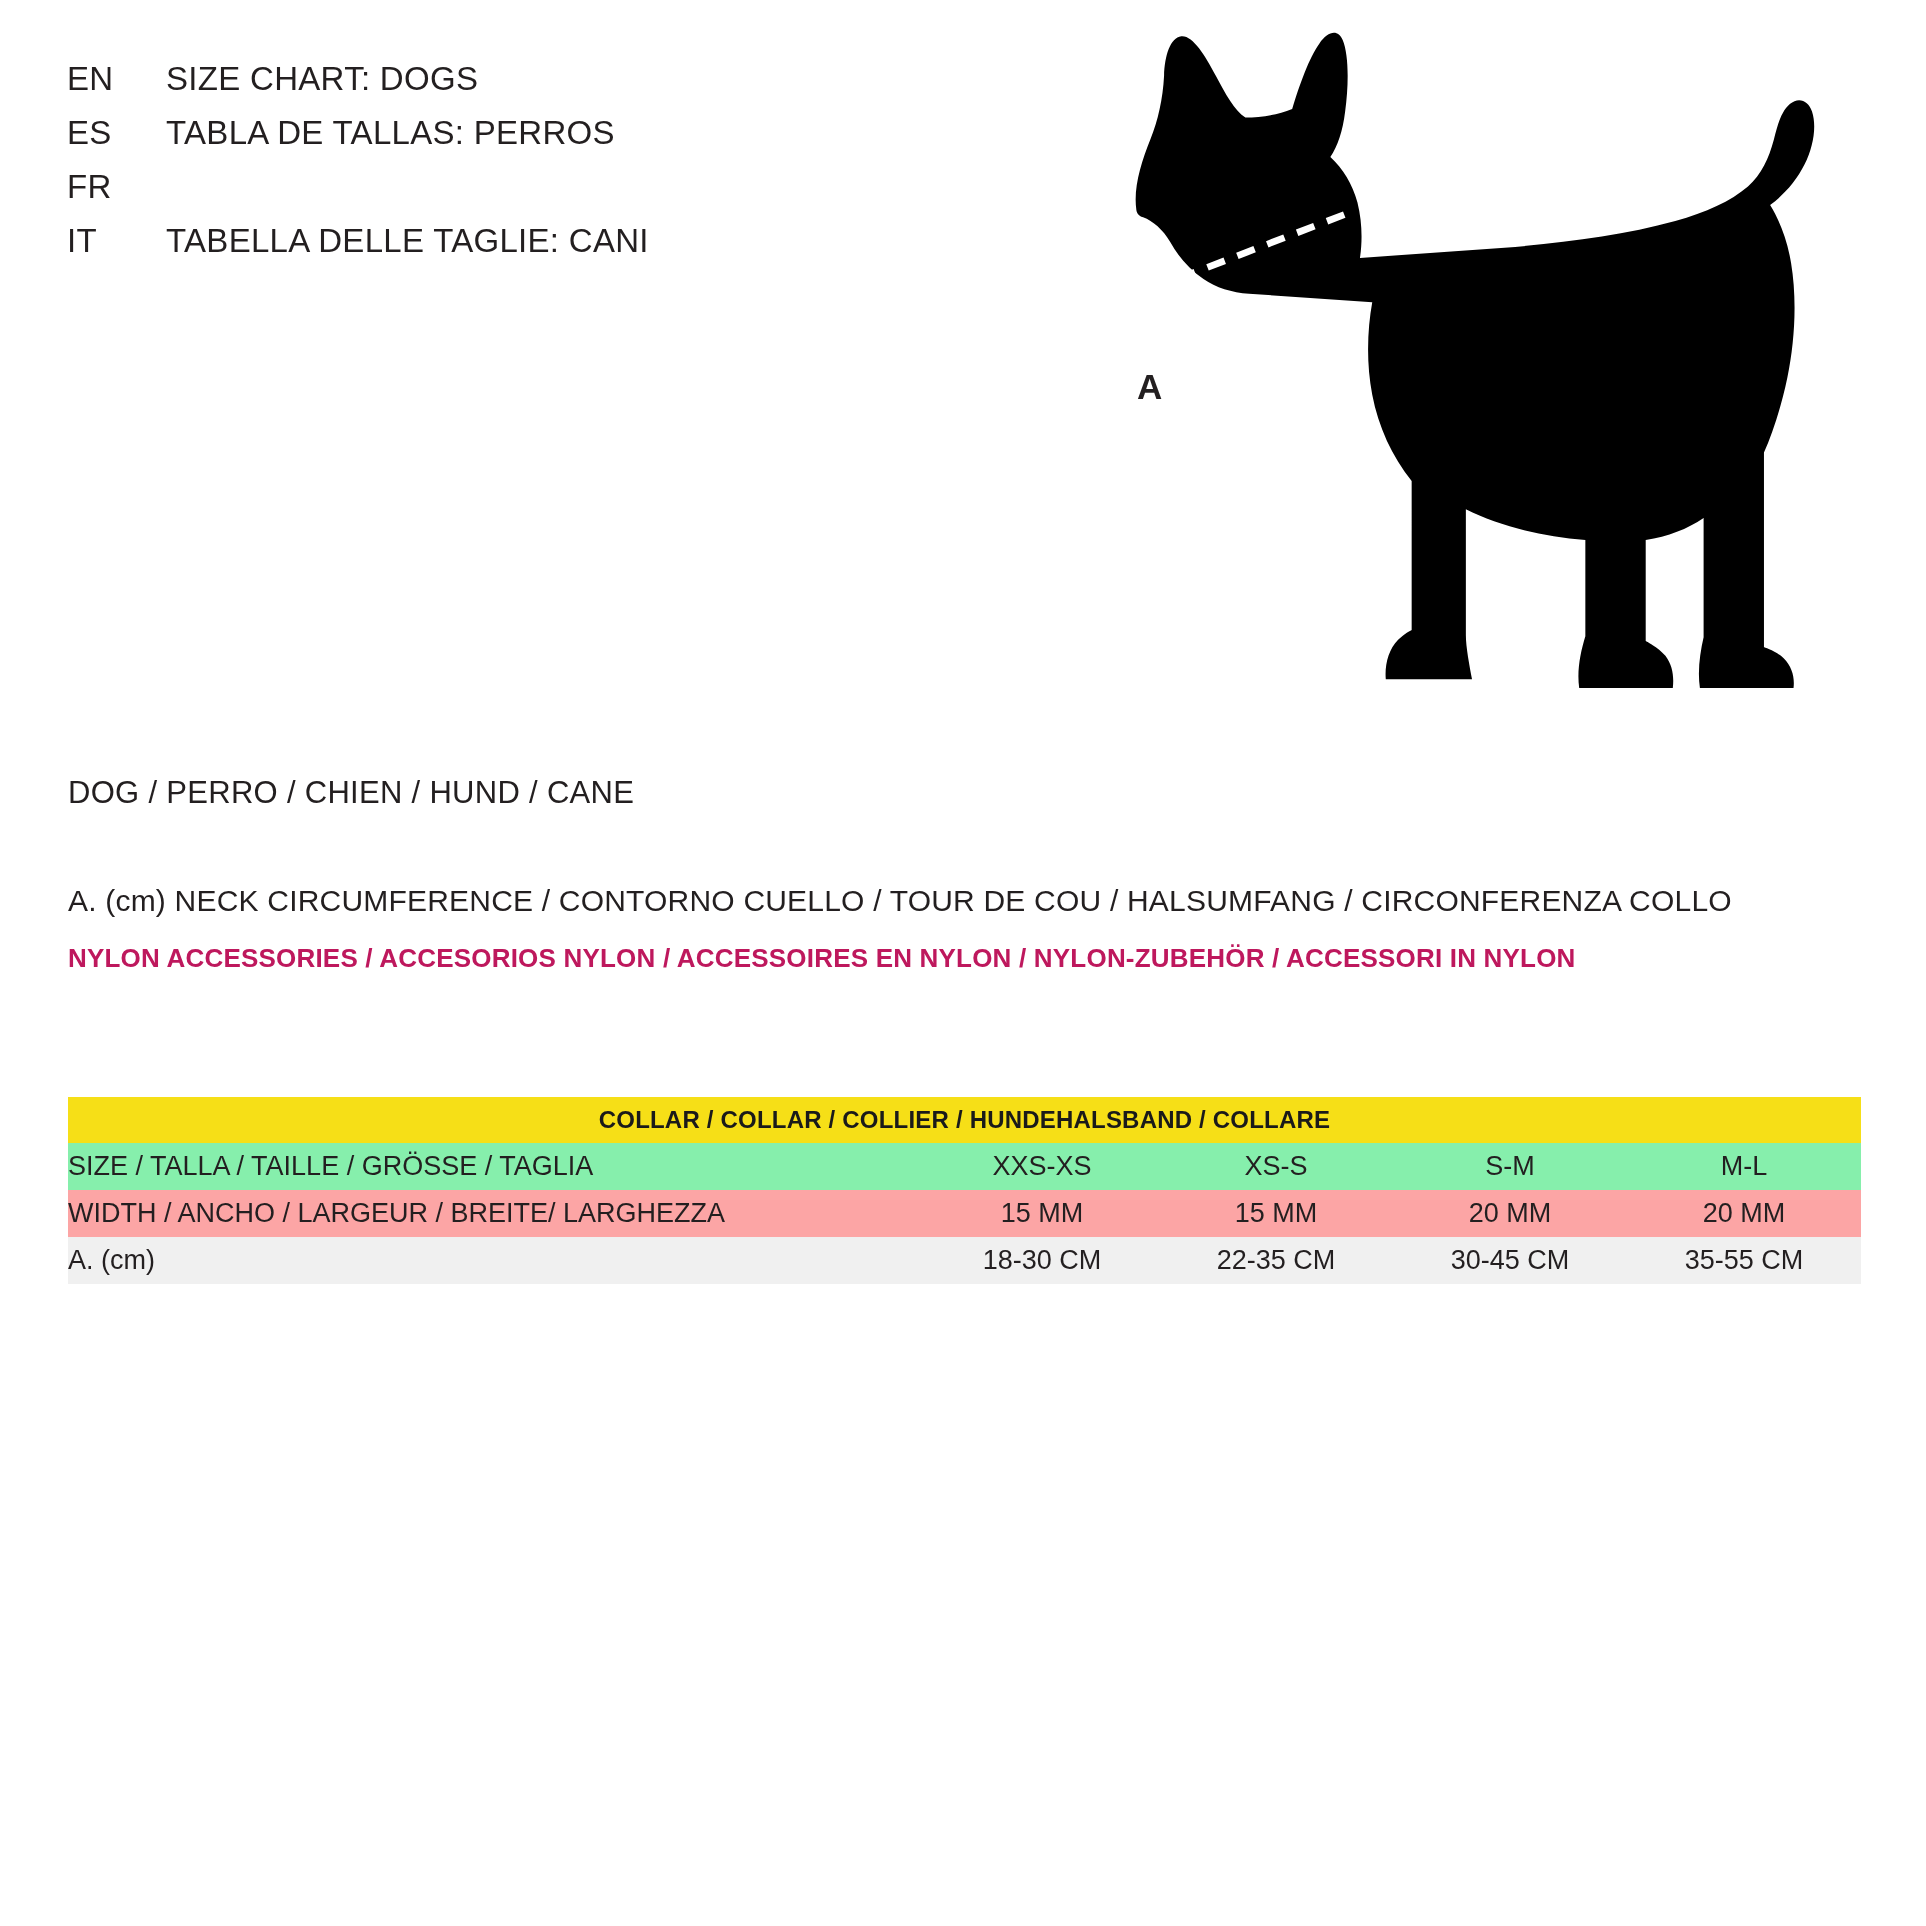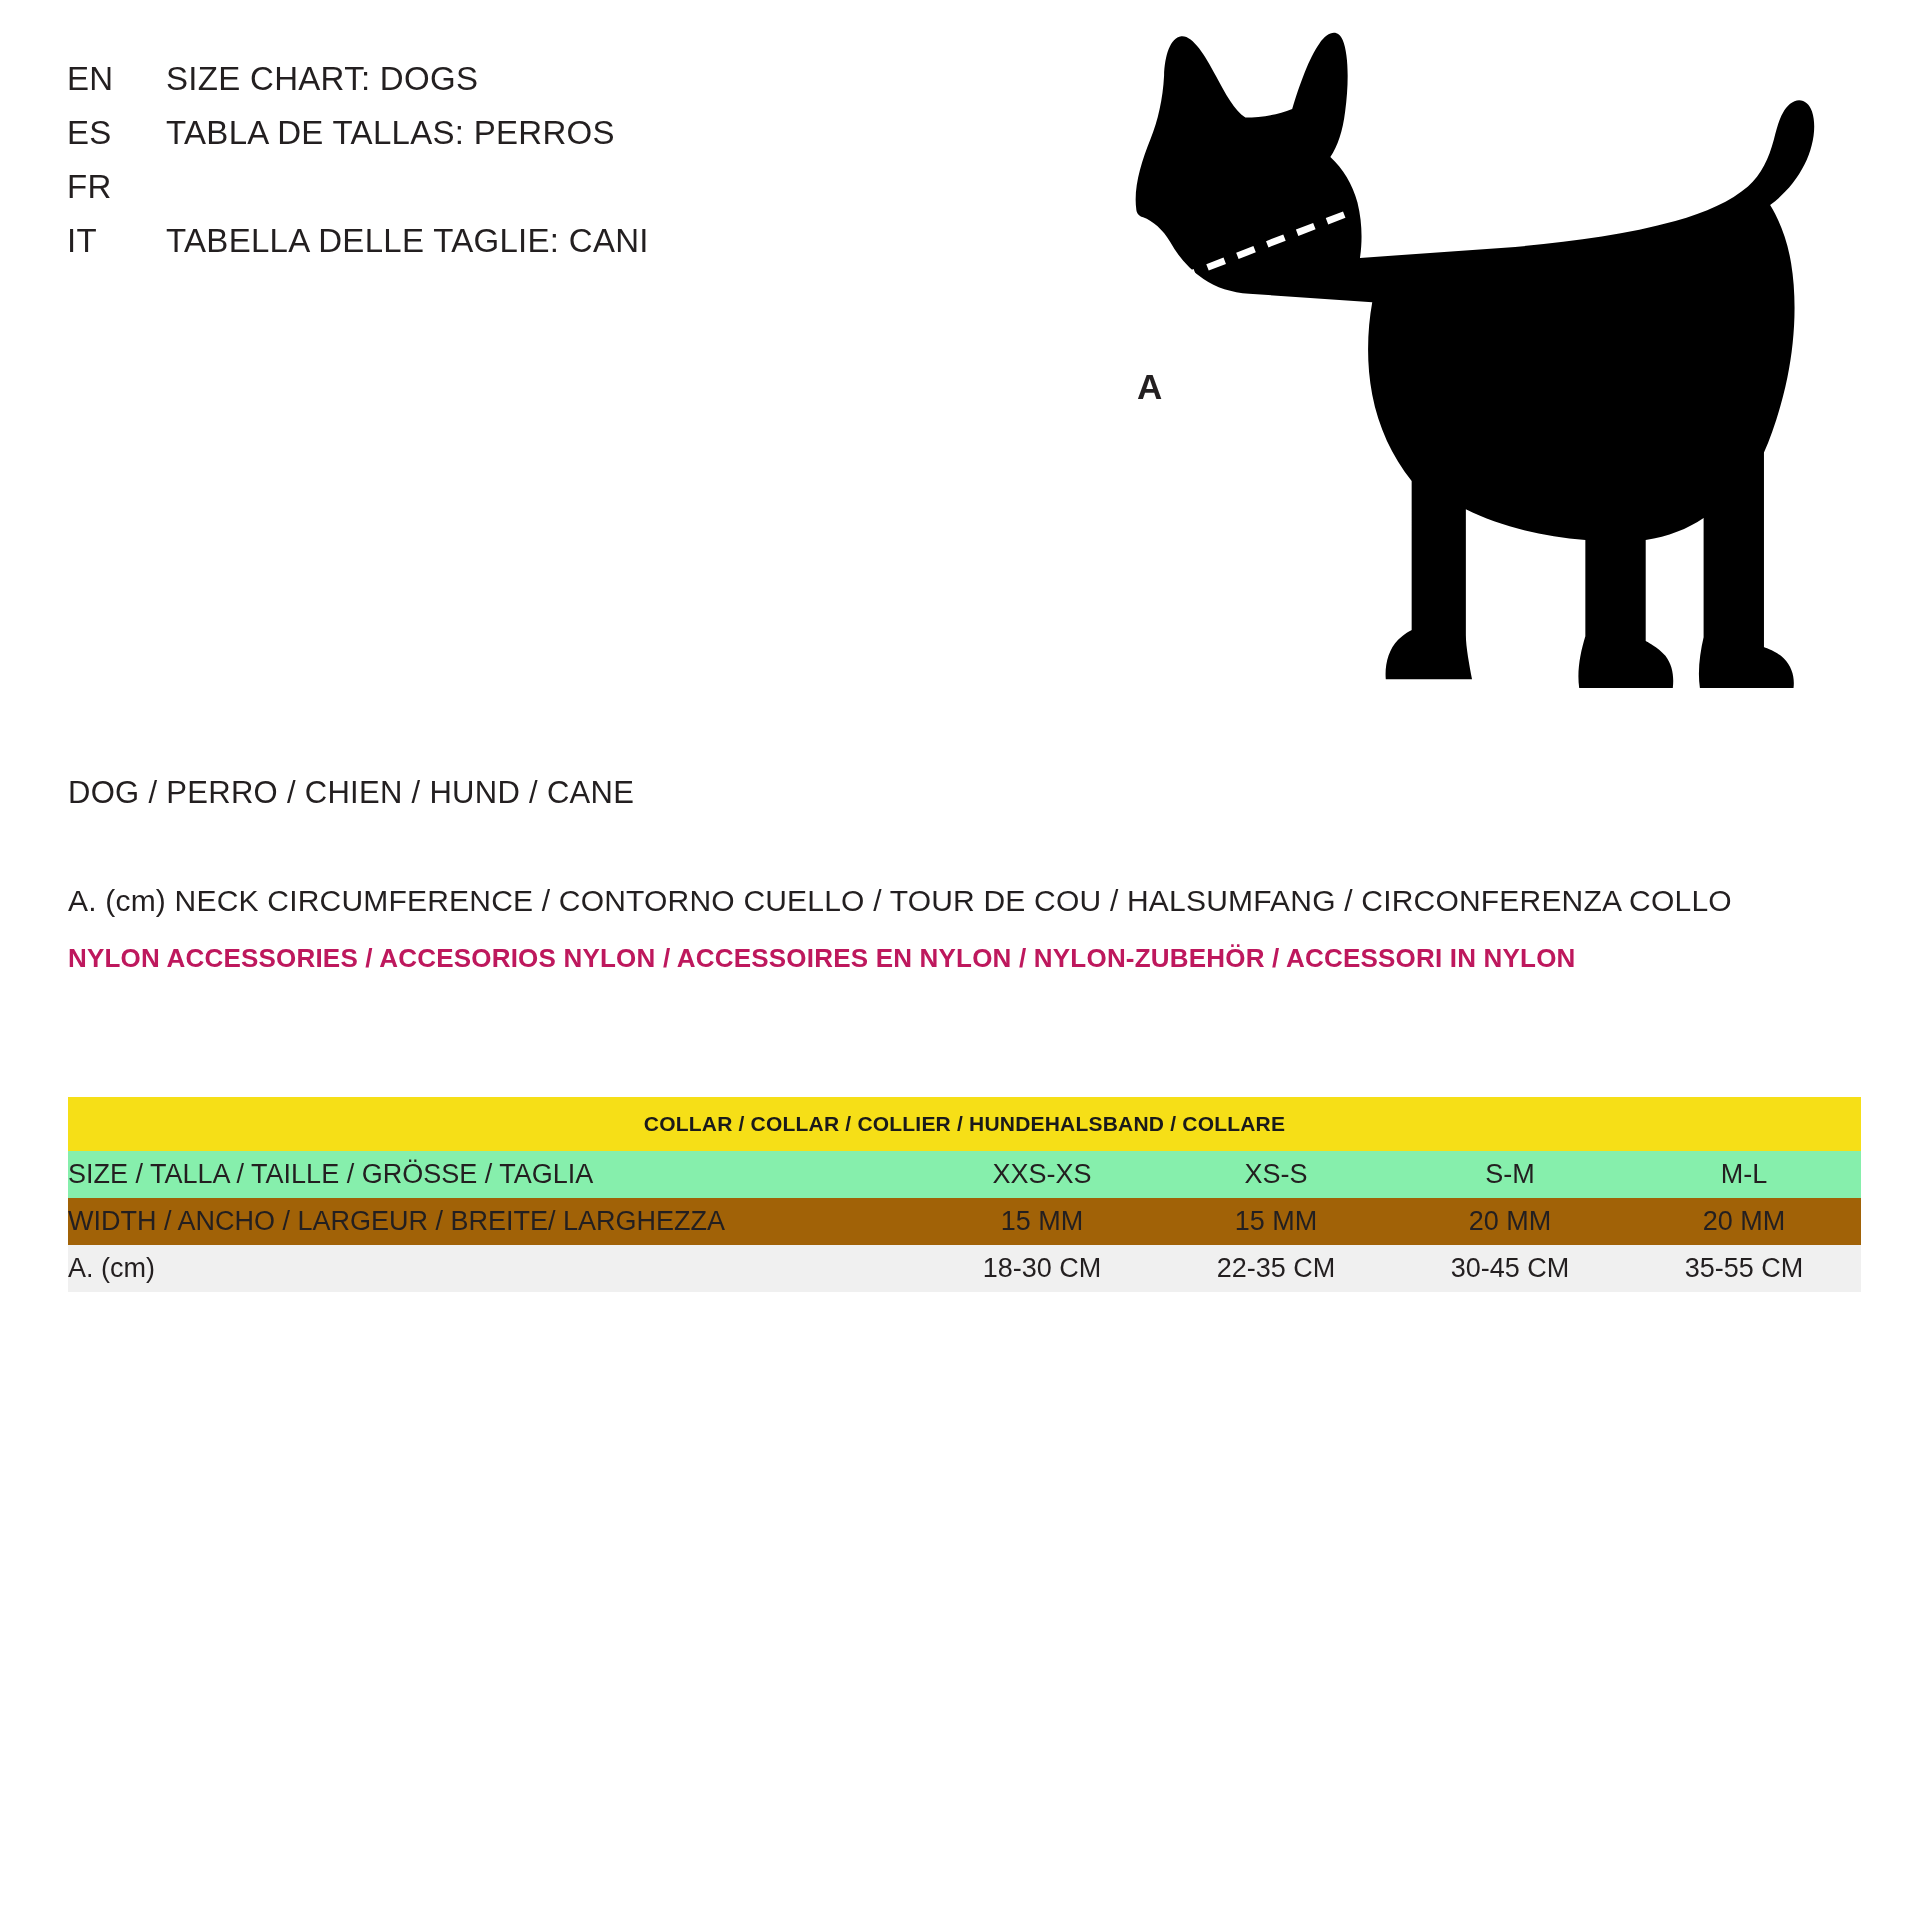--- a/index.html
+++ b/index.html
@@ -100,30 +100,30 @@
     color: #231f20;
   }
   .size-table th, .size-table td {
     padding: 0;
     margin: 0;
   }
   .table-title {
     background: #f6df17;
     text-align: center;
     font-weight: bold;
-    font-size: 21px;
-    height: 54px;
+    font-size: 24px;
+    height: 46px;
     letter-spacing: 0.2px;
     color: #1a1a1a;
   }
   .row-head {
     background: #86efac;
   }
   .row-mid {
-    background: #a16207;
+    background: #fca5a5;
   }
   .row-last {
     background: #f0f0f0;
     padding-left: 38px;
   }
   .cell-label {
     text-align: left;
     padding-left: 16px;
     height: 47px;
     white-space: nowrap;

